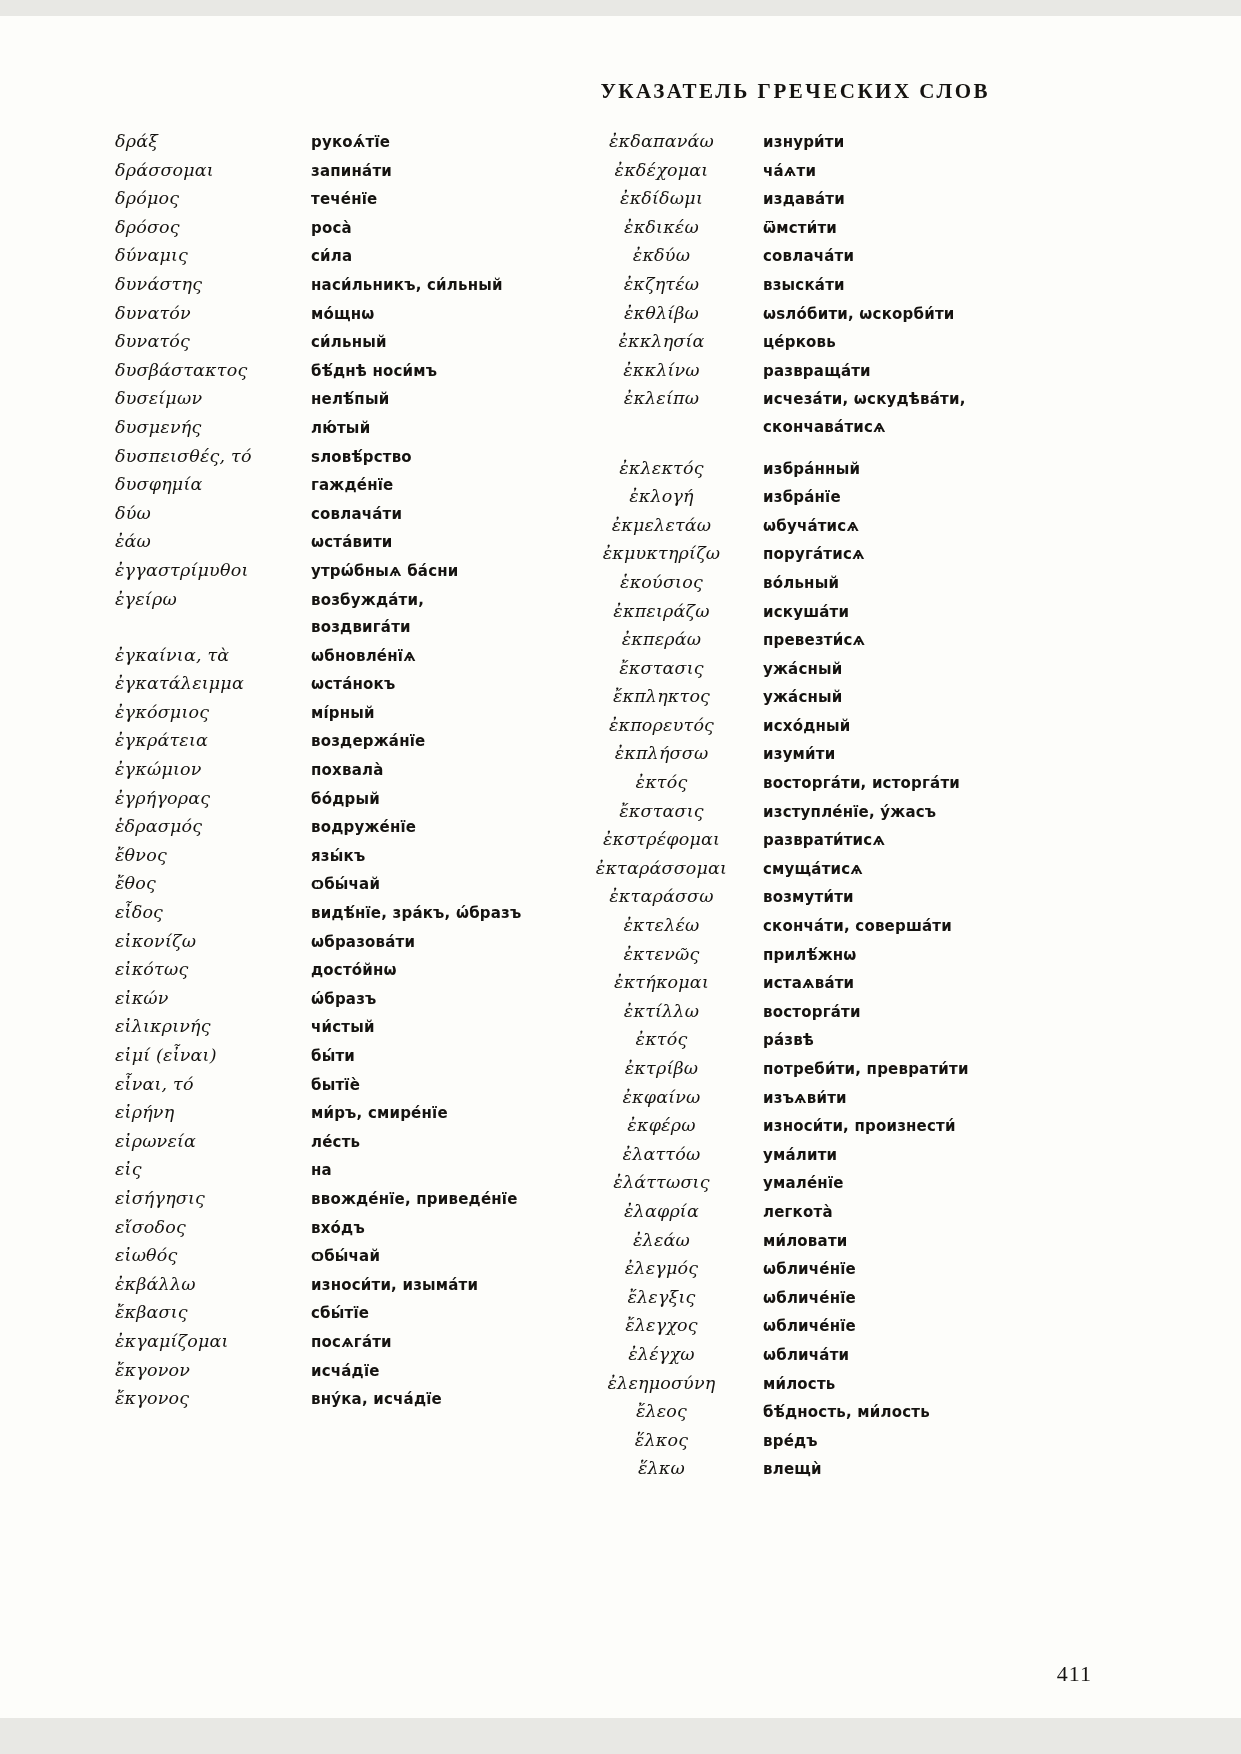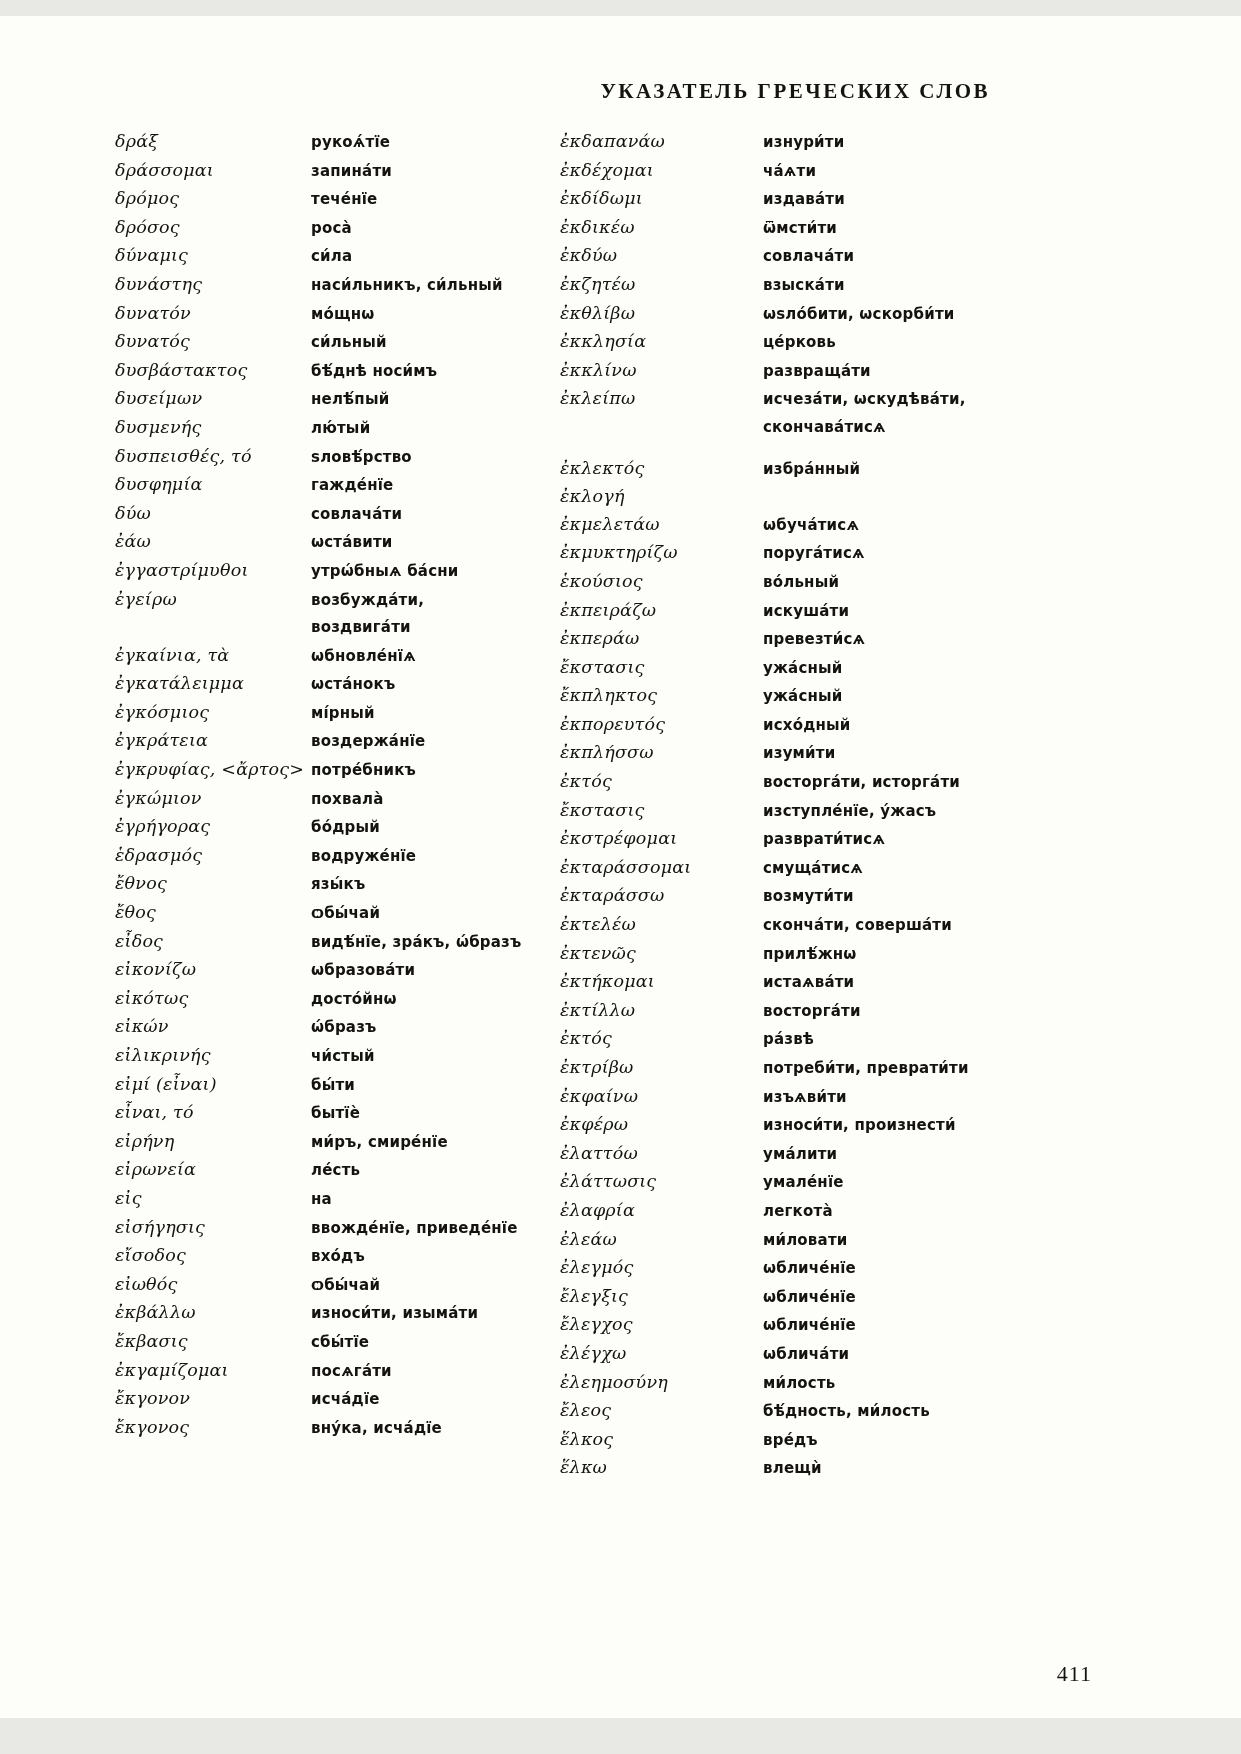--- a/index.html
+++ b/index.html
@@ -41,21 +41,21 @@
   }
   .entry-row.gap { margin-top: 13px; }
   .greek {
     flex: 0 0 196px;
     font-family: "DejaVu Serif", serif;
     font-style: italic;
     font-size: 17.5px;
     letter-spacing: 0.2px;
     white-space: nowrap;
   }
-  .col-right .greek { flex-basis: 203px; }
+  .col-right .greek { flex-basis: 203px; text-align: center; }
   .cs {
     flex: 1 1 auto;
     font-family: "DejaVu Sans", sans-serif;
     font-weight: bold;
     font-size: 15px;
     letter-spacing: 0.2px;
     white-space: pre-line;
     line-height: 27.6px;
   }
   .page-number {
@@ -154,24 +154,20 @@
       </div>
       <div class="entry-row">
         <span class="greek">ἐγκόσμιος</span>
         <span class="cs">мі́рный</span>
       </div>
       <div class="entry-row">
         <span class="greek">ἐγκράτεια</span>
         <span class="cs">воздержа́нїе</span>
       </div>
       <div class="entry-row">
-        <span class="greek">ἐγκρυφίας, &lt;ἄρτος&gt;</span>
-        <span class="cs">потре́бникъ</span>
-      </div>
-      <div class="entry-row">
         <span class="greek">ἐγκώμιον</span>
         <span class="cs">похвала̀</span>
       </div>
       <div class="entry-row">
         <span class="greek">ἐγρήγορας</span>
         <span class="cs">бо́дрый</span>
       </div>
       <div class="entry-row">
         <span class="greek">ἑδρασμός</span>
         <span class="cs">водруже́нїе</span>
@@ -299,20 +295,21 @@
         <span class="greek">ἐκλείπω</span>
         <span class="cs">исчеза́ти, ѡскудѣва́ти,
 скончава́тисѧ</span>
       </div>
       <div class="entry-row gap">
         <span class="greek">ἐκλεκτός</span>
         <span class="cs">избра́нный</span>
       </div>
       <div class="entry-row">
         <span class="greek">ἐκλογή</span>
+        <span class="cs">избра́нїе</span>
       </div>
       <div class="entry-row">
         <span class="greek">ἐκμελετάω</span>
         <span class="cs">ѡбуча́тисѧ</span>
       </div>
       <div class="entry-row">
         <span class="greek">ἐκμυκτηρίζω</span>
         <span class="cs">поруга́тисѧ</span>
       </div>
       <div class="entry-row">

